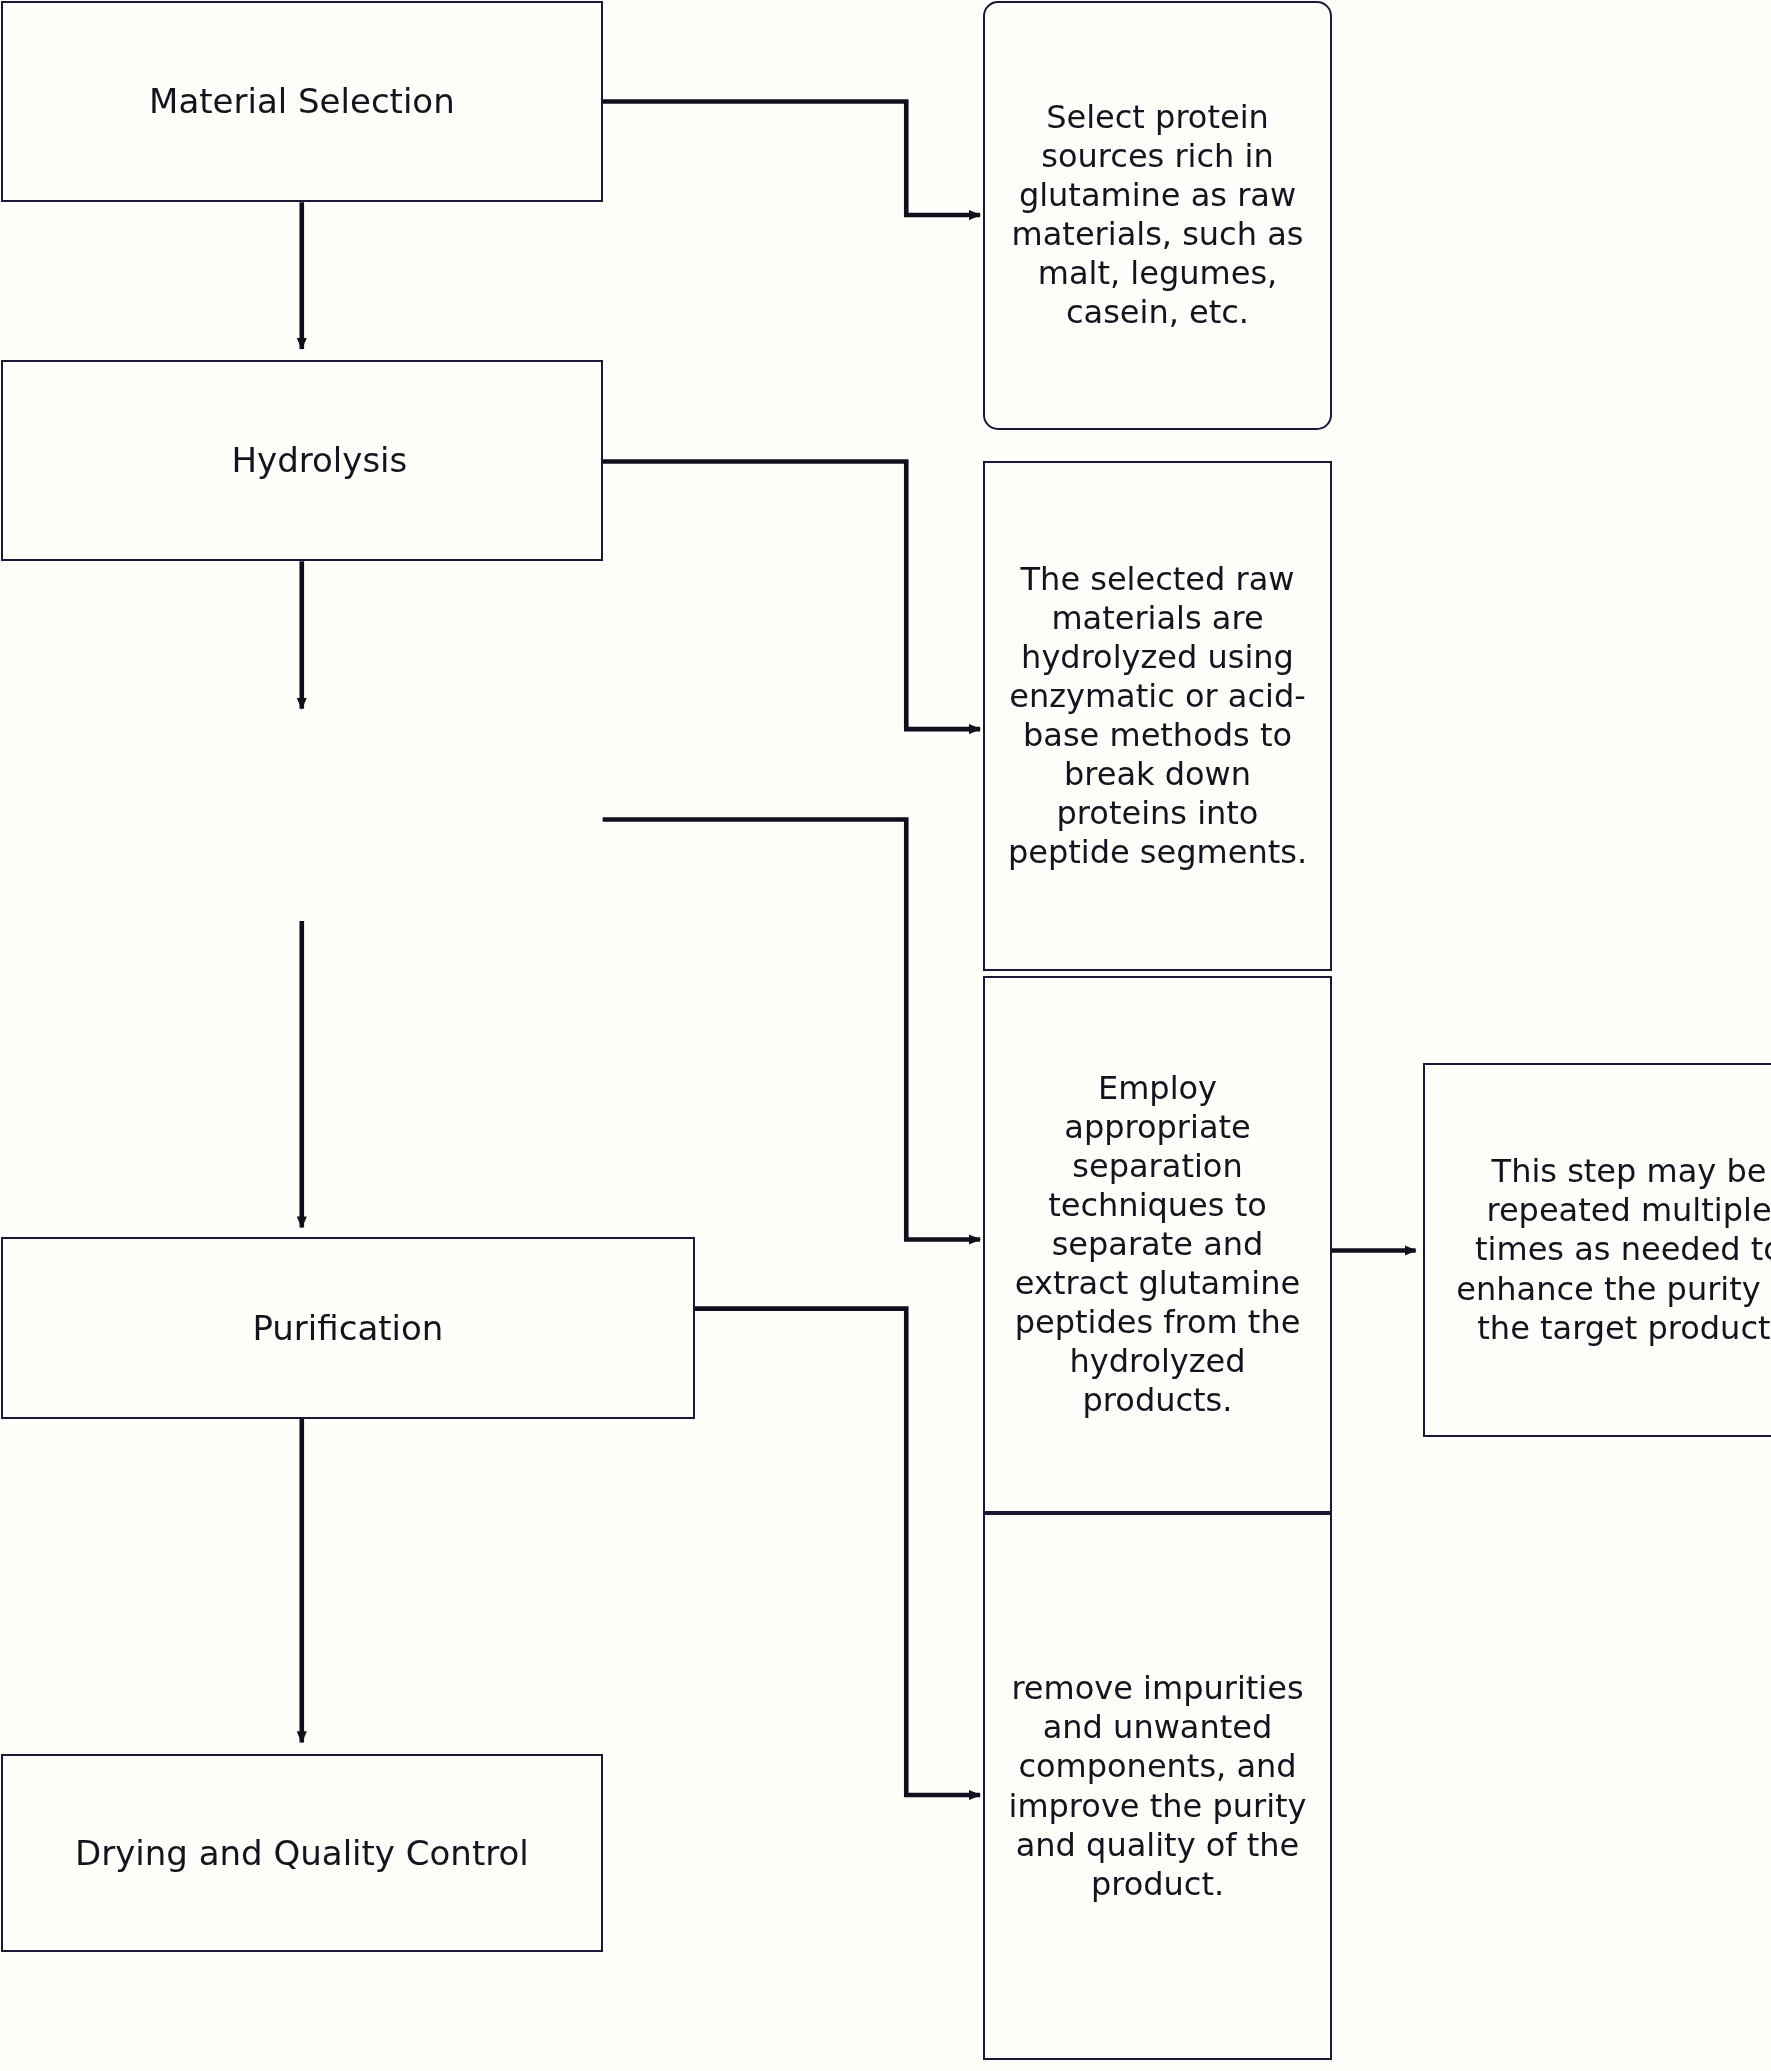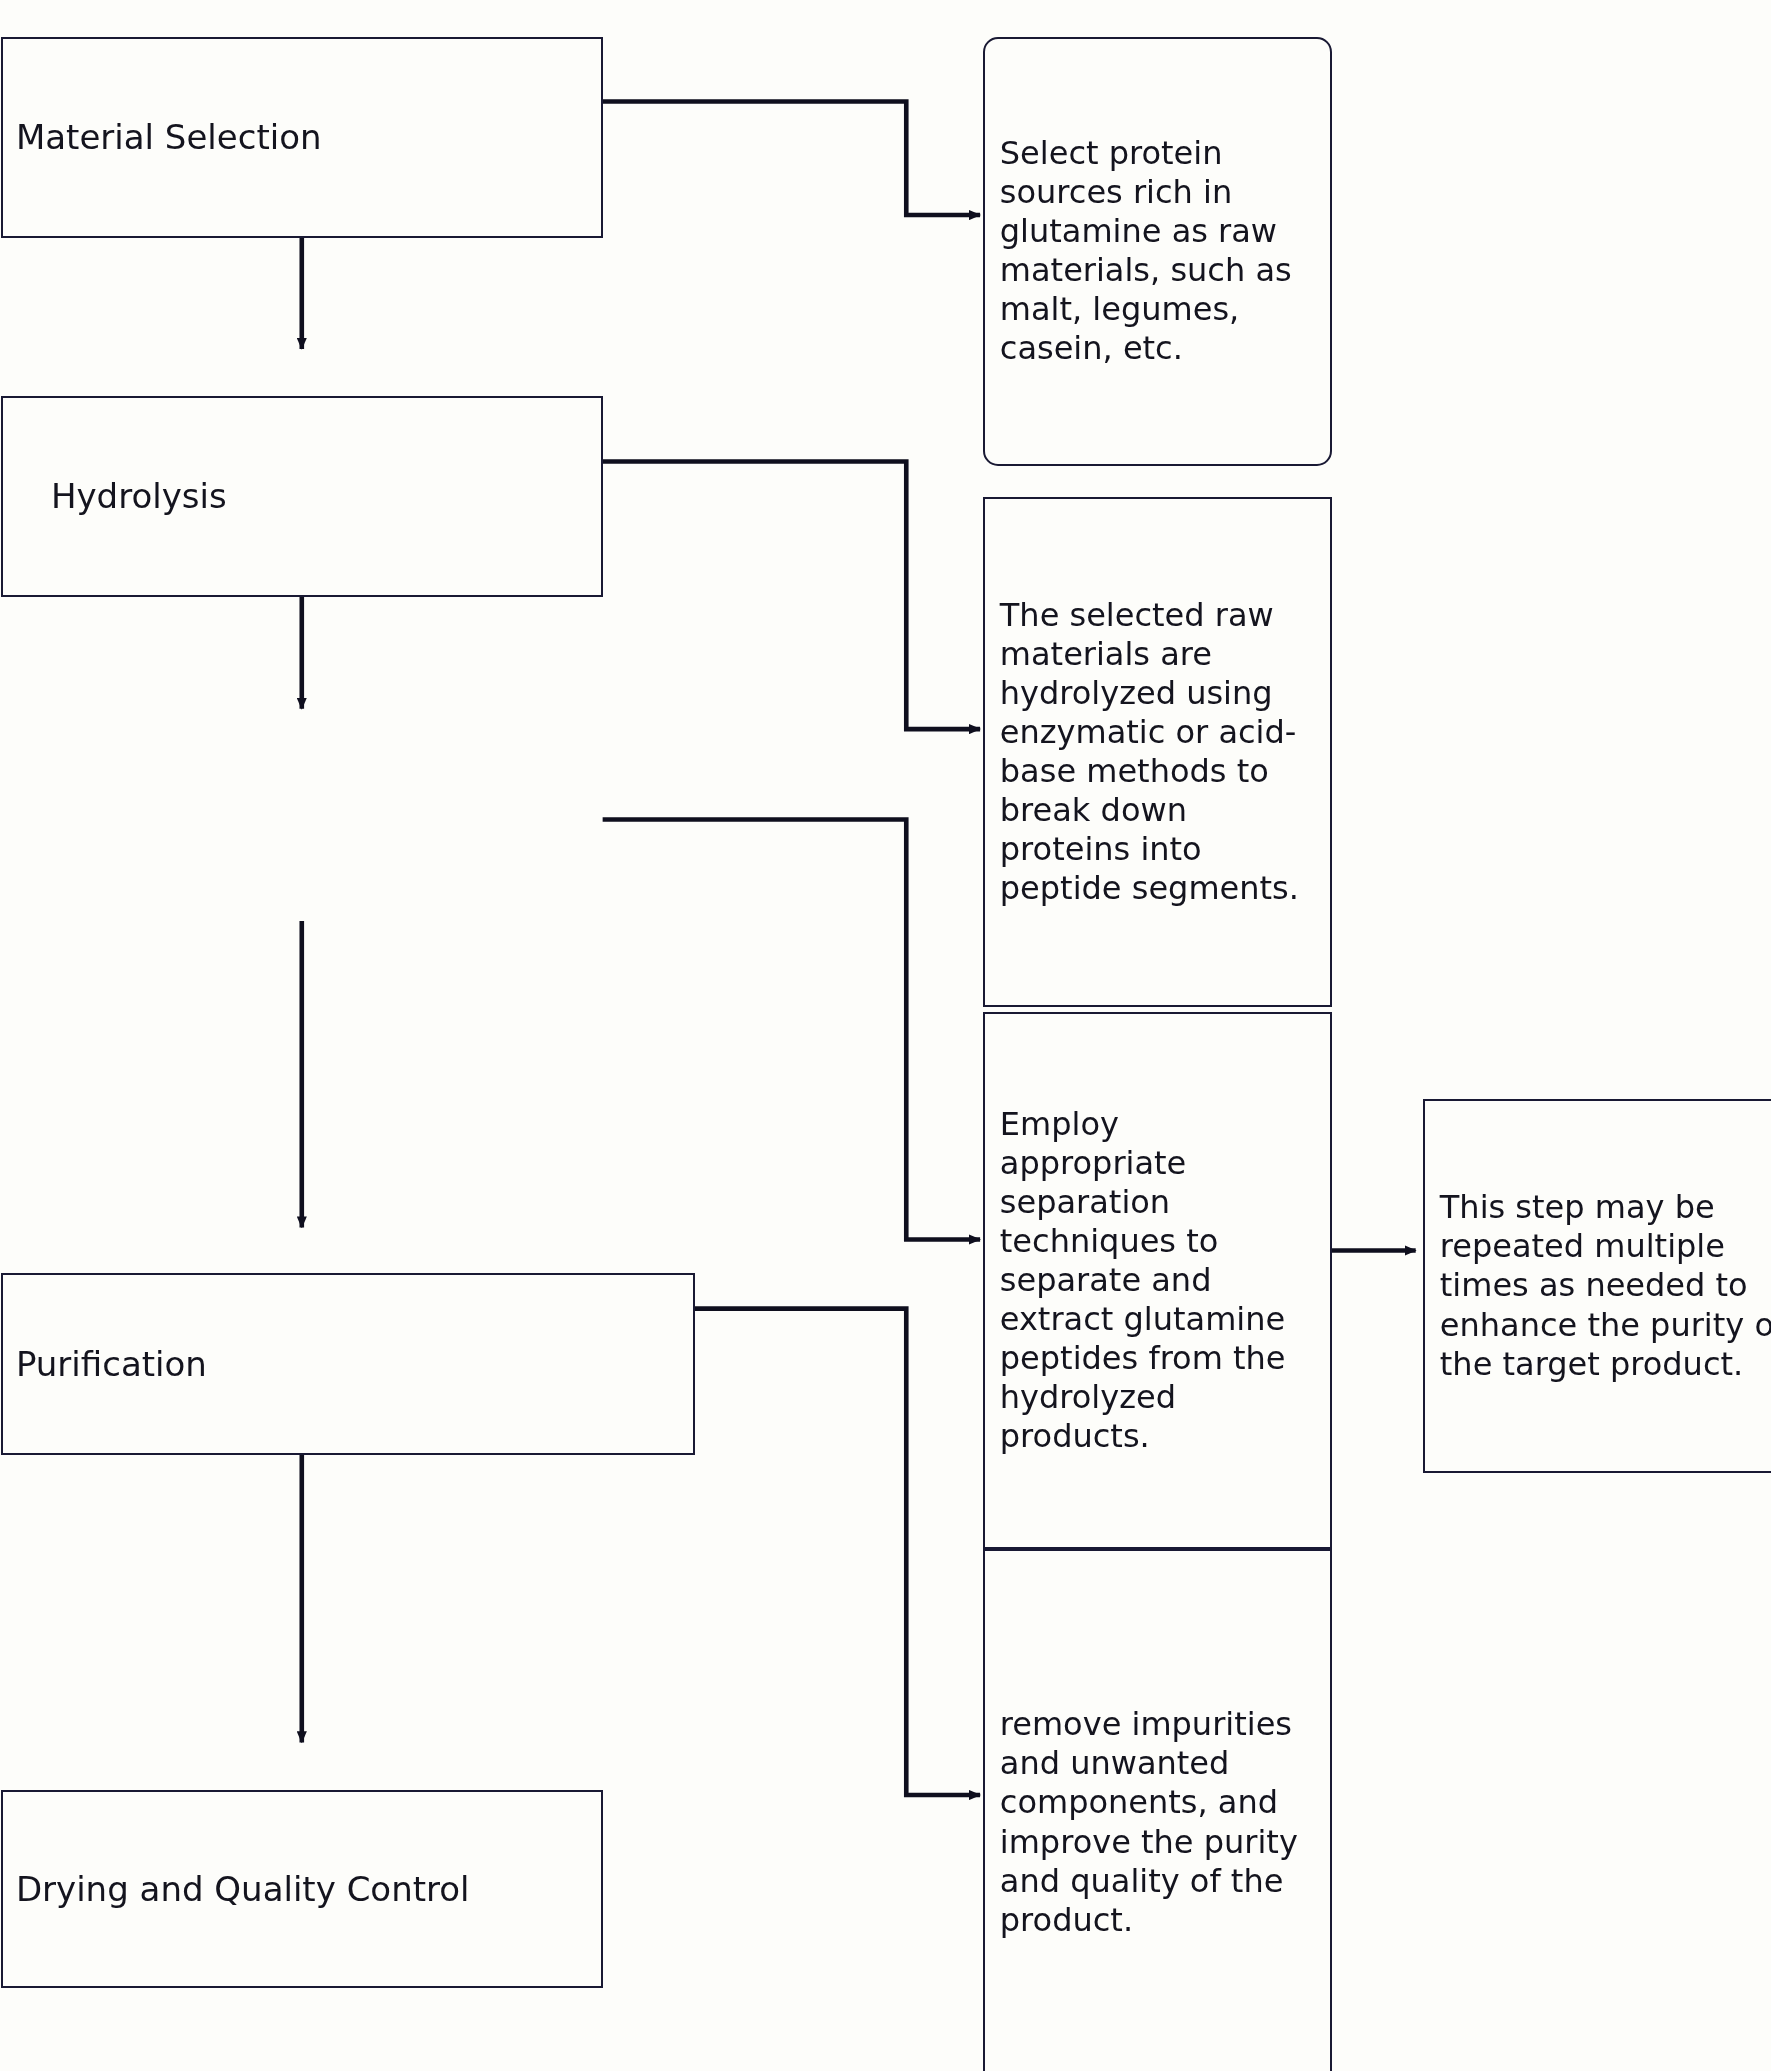--- a/index.html
+++ b/index.html
@@ -16,23 +16,22 @@
     overflow: hidden;
   }
   .node {
     position: absolute;
     box-sizing: border-box;
     border: 2.8px solid #191933;
     background: #fdfdfa;
     display: flex;
     align-items: center;
     justify-content: center;
-    text-align: left;
+    text-align: center;
     color: #14141e;
-    margin-top: 36px;
   }
   .step-node {
     font-size: 34px;
     line-height: 1.25;
     font-weight: 400;
     padding: 5.5px 13px;
   }
   .desc-node {
     font-size: 32px;
     line-height: 1.22;

